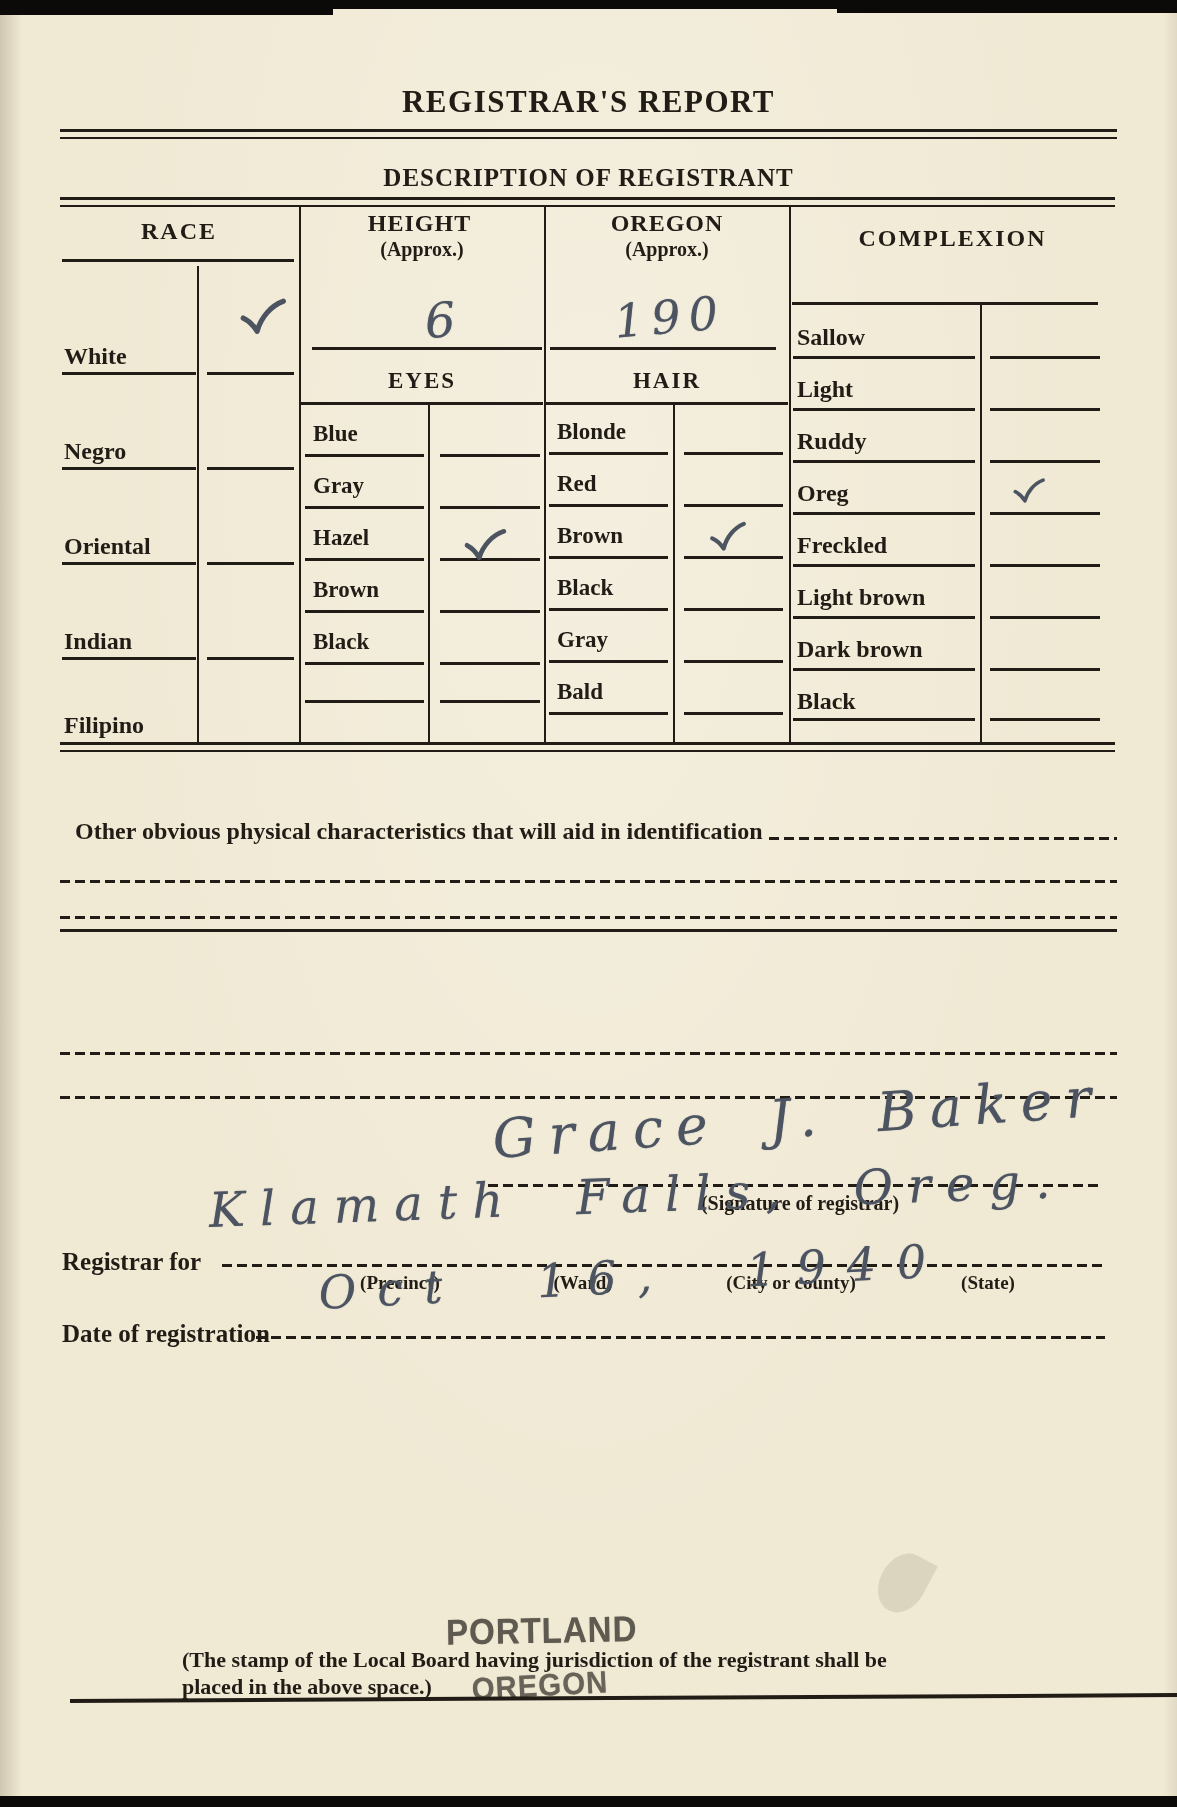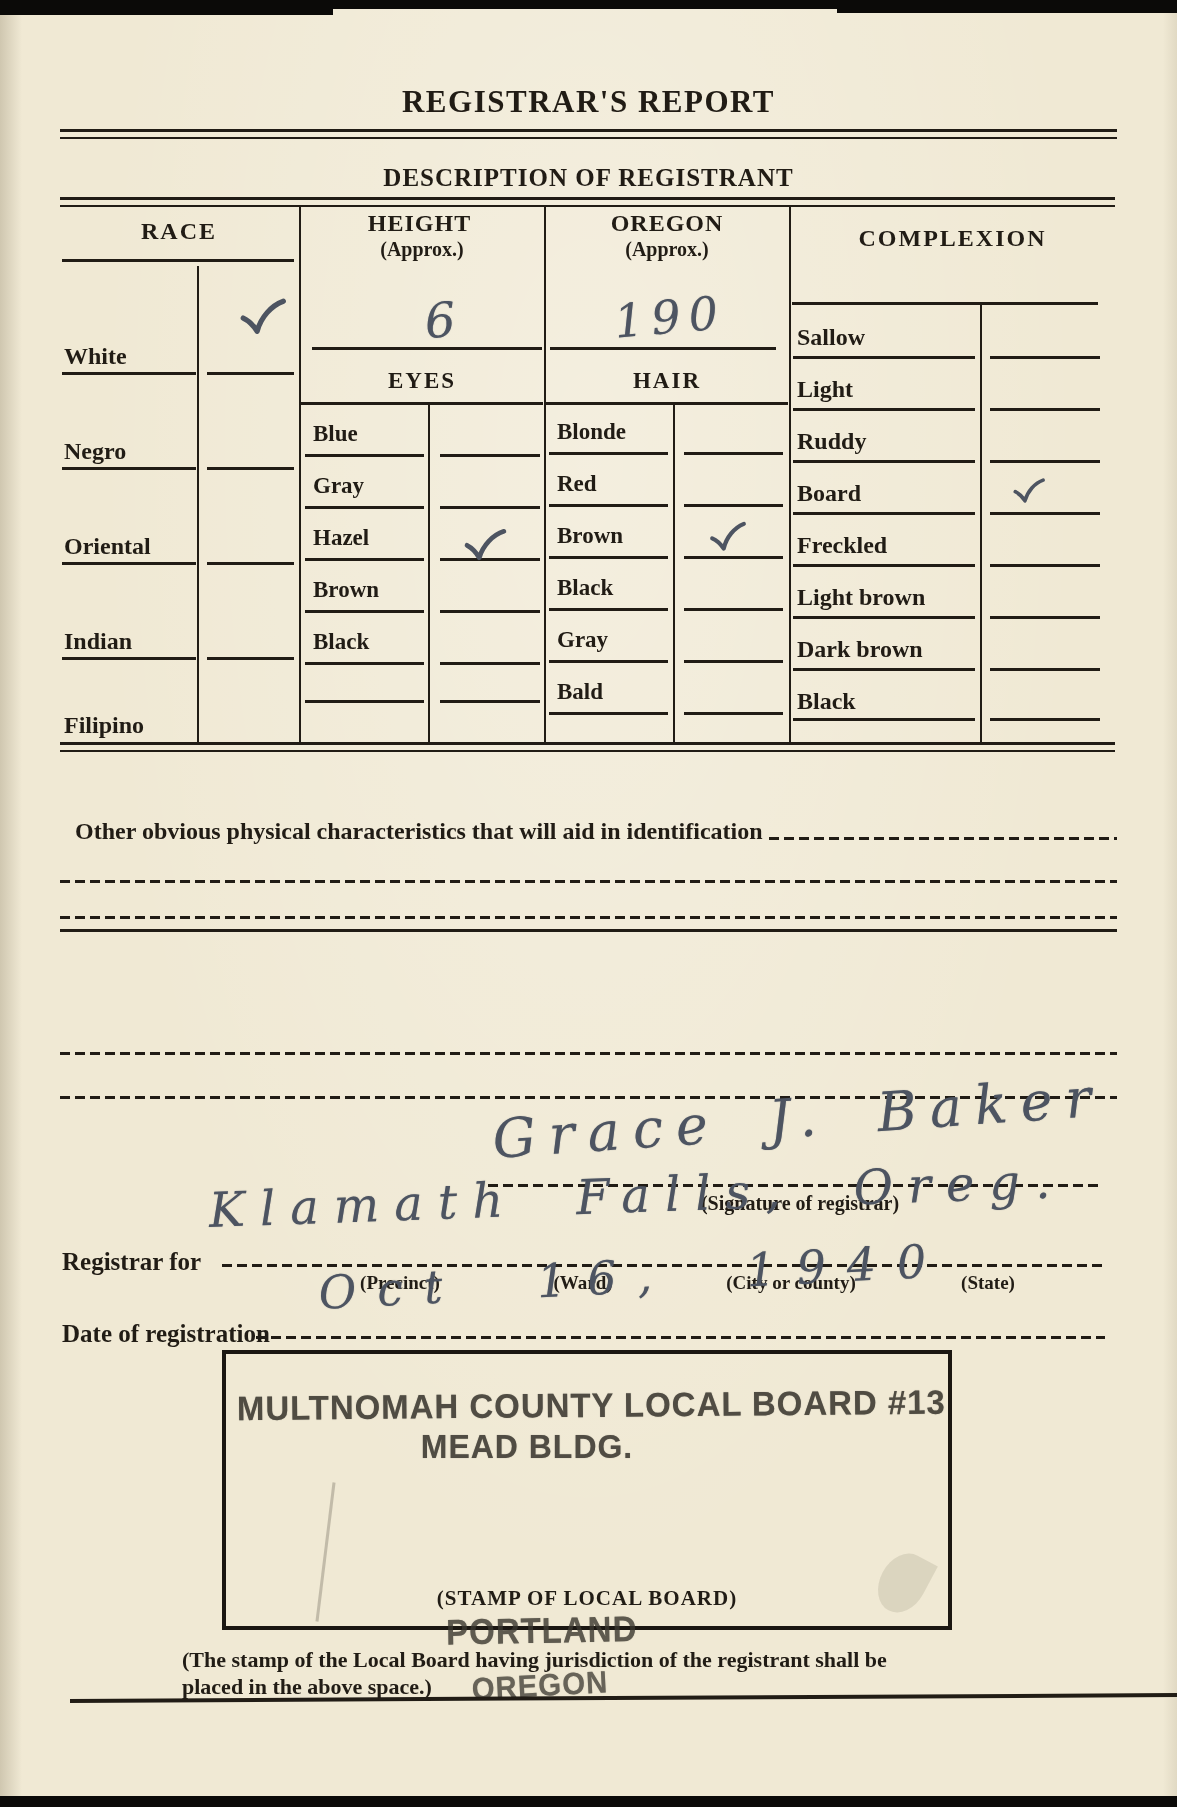--- a/index.html
+++ b/index.html
@@ -163,21 +163,21 @@
   <div class="hl" style="left:990px;top:356px;width:110px;"></div>
 
   <div class="t" style="left:797px;top:376px;font-size:24px;">Light</div>
   <div class="hl" style="left:793px;top:408px;width:182px;"></div>
   <div class="hl" style="left:990px;top:408px;width:110px;"></div>
 
   <div class="t" style="left:797px;top:428px;font-size:24px;">Ruddy</div>
   <div class="hl" style="left:793px;top:460px;width:182px;"></div>
   <div class="hl" style="left:990px;top:460px;width:110px;"></div>
 
-  <div class="t" style="left:797px;top:480px;font-size:24px;">Board</div>
+  <div class="t" style="left:797px;top:480px;font-size:24px;">Oreg</div>
   <div class="hl" style="left:793px;top:512px;width:182px;"></div>
   <div class="hl" style="left:990px;top:512px;width:110px;"></div>
   <svg class="check" viewBox="0 0 48 36" style="left:1008px;top:478px;width:42px;height:26px;transform:rotate(-6deg);">
     <path d="M5 17 C10 20 14 25 17 31 C22 18 33 8 45 5" stroke-width="5"></path>
     </svg>
 
   <div class="t" style="left:797px;top:532px;font-size:24px;">Freckled</div>
   <div class="hl" style="left:793px;top:564px;width:182px;"></div>
   <div class="hl" style="left:990px;top:564px;width:110px;"></div>
 
@@ -214,26 +214,20 @@
   <div class="dl" style="left:222px;top:1264px;width:883px;"></div>
   <div class="t ctr" style="left:330px;top:1272px;width:140px;font-size:19px;">(Precinct)</div>
   <div class="t ctr" style="left:523px;top:1272px;width:120px;font-size:19px;">(Ward)</div>
   <div class="t ctr" style="left:701px;top:1272px;width:180px;font-size:19px;">(City or county)</div>
   <div class="t ctr" style="left:928px;top:1272px;width:120px;font-size:19px;">(State)</div>
 
   <div class="hw" style="left:320px;top:1266px;font-size:46px;letter-spacing:21px;word-spacing:38px;transform:rotate(-3deg);transform-origin:left bottom;">Oct 16, 1940</div>
   <div class="t" style="left:62px;top:1320px;font-size:25px;">Date of registration</div>
   <div class="dl" style="left:256px;top:1336px;width:849px;"></div>
 
-  <div style="position:absolute;left:222px;top:1350px;width:722px;height:272px;border:4px solid #1b1712;">
-    <div class="stamped ctr" style="left:0;top:32px;width:100%;font-size:34px;transform:scaleX(.97) rotate(-0.5deg);">MULTNOMAH COUNTY LOCAL BOARD #13</div>
-    <div class="stamped ctr" style="left:-60px;top:74px;width:100%;font-size:33px;transform:scaleX(.97);">MEAD BLDG.</div>
-    <div class="t ctr" style="left:0;top:232px;width:100%;font-size:21px;letter-spacing:1px;">(STAMP OF LOCAL BOARD)</div>
-    <div style="position:absolute;left:98px;top:128px;width:3px;height:140px;background:rgba(55,50,40,.25);transform:rotate(7deg);"></div>
-  </div>
   <div style="position:absolute;left:880px;top:1552px;width:46px;height:62px;background:rgba(128,122,98,.18);border-radius:50% 0 50% 50%;transform:rotate(28deg);"></div>
 
   <div class="stamped ctr" style="left:438px;top:1610px;width:200px;font-size:36px;opacity:.8;transform:scaleX(.92) rotate(-1deg);">PORTLAND</div>
   <div class="stamped ctr" style="left:460px;top:1668px;width:160px;font-size:31px;opacity:.75;transform:scaleX(.95) rotate(-3deg);">OREGON</div>
 
   <div class="t wrap" style="left:182px;top:1646px;width:745px;font-size:22px;line-height:27px;">(The stamp of the Local Board having jurisdiction of the registrant shall be placed in the above space.)</div>
 
   <div class="hl" style="left:70px;top:1696px;width:1107px;height:4px;transform:rotate(-0.3deg);"></div>
 
 </div>

